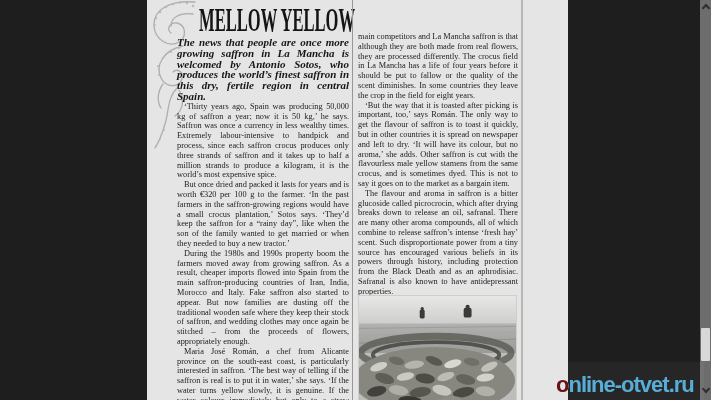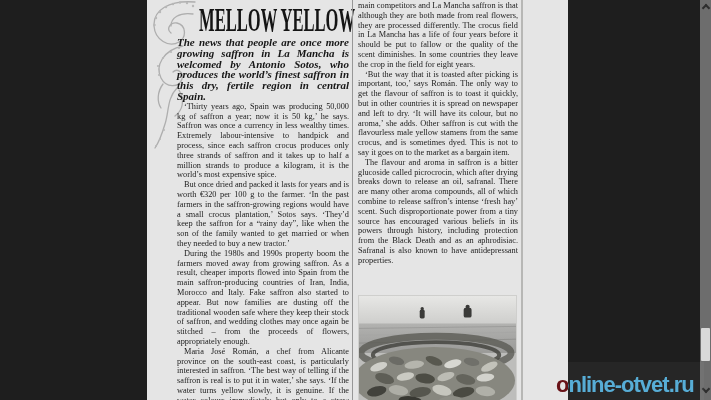--- a/index.html
+++ b/index.html
@@ -29,21 +29,21 @@
   }
   .intro {
     font-size:11px; line-height:10.8px;
     font-weight:700; font-style:italic;
     text-align:justify; margin-bottom:0; color:#161616;
   }
   .body-par {
     font-size:8.3px; line-height:9.8px;
     text-align:justify; text-indent:7px;
   }
-  .body-par.no-indent { text-indent:0; }
+  .body-par.no-indent { text-indent:0;margin-top:31px; }
   .col-rule {
     position:absolute; left:205px; top:0; width:1px; height:400px;
     background:#979797;
   }
   .col-right {
     position:absolute; left:211px; top:1px; width:160px;
     color:#1c1c1c;
   }
   .photo {
     position:absolute; left:211px; top:295px; width:159px; height:110px;

